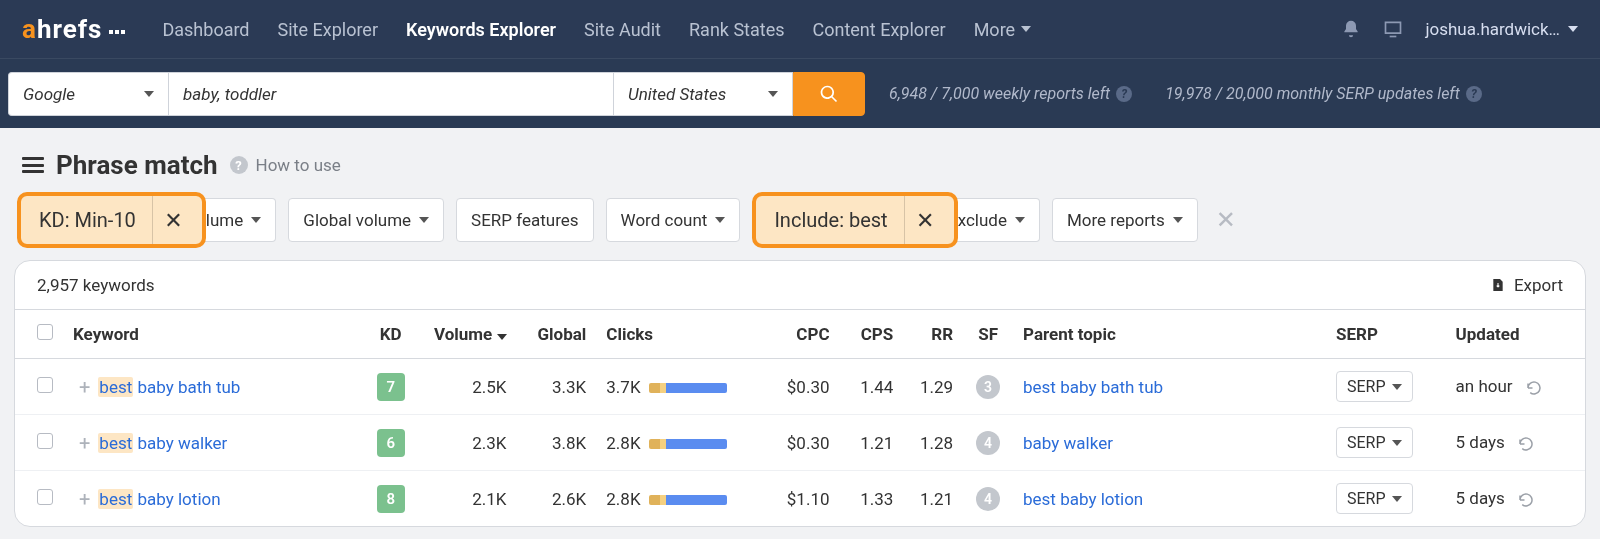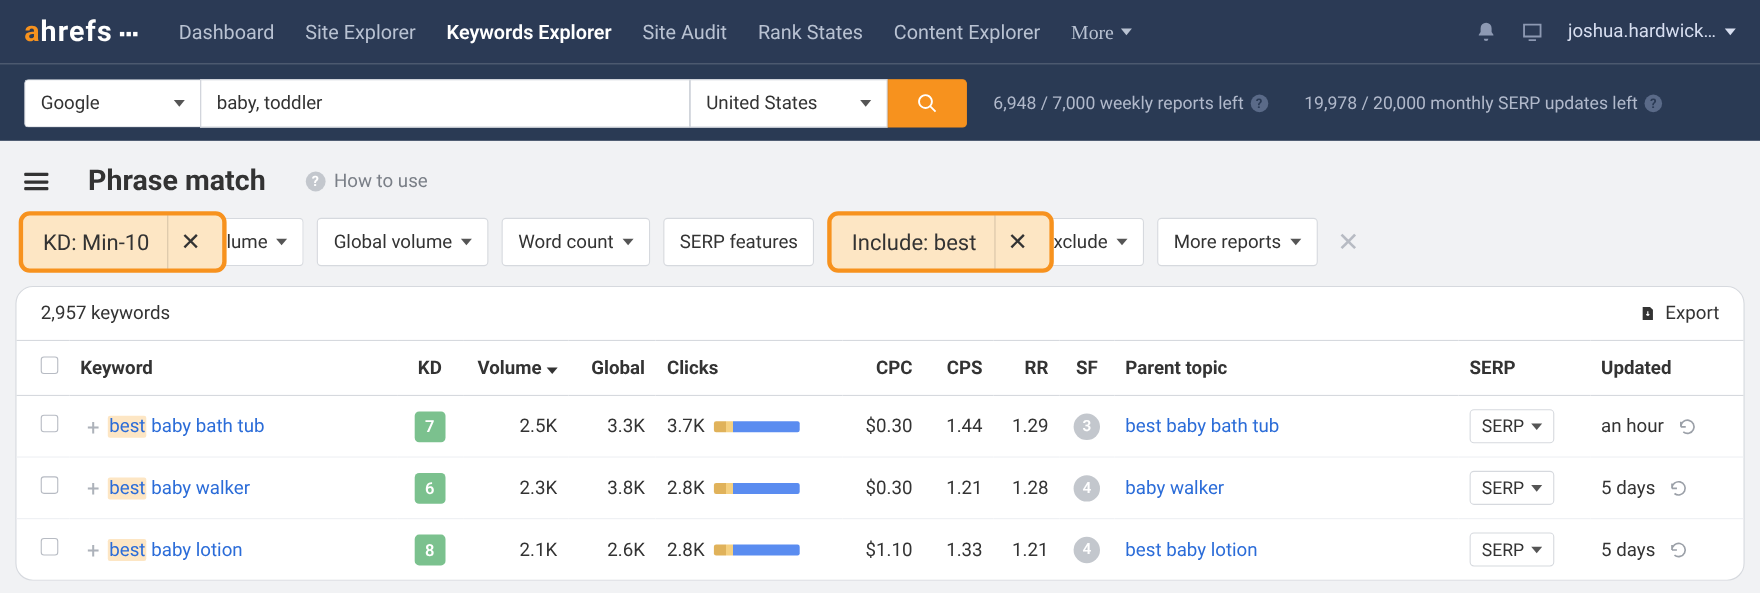--- a/index.html
+++ b/index.html
@@ -21,40 +21,40 @@
   
   
   .topbar{background:var(--navy);height:58px;display:flex;align-items:center;padding:0 22px;color:#b9c2d2;gap:28px;}
   .logo{display:flex;align-items:center;font-weight:700;font-size:26px;letter-spacing:1px;margin-right:8px;}
   .logo .a{color:var(--orange);}
   .logo .rest{color:#fff;}
   .logo .dots{display:inline-block;margin-left:6px;}
   .logo .dots span{display:inline-block;width:4px;height:4px;background:#fff;margin:0 1px;vertical-align:4px;}
   .nav-item{color:#b9c2d2;cursor:pointer;font-size:18px;}
   .nav-item.active{color:#fff;font-weight:600;}
-  .nav-more{display:flex;align-items:center;gap:6px;font-family:Liberation Serif, serif;}
+  .nav-more{display:flex;align-items:center;gap:6px;}
   .spacer{flex:1;}
   .top-icons{display:flex;align-items:center;gap:22px;}
   .user{display:flex;align-items:center;color:#d7def0;font-size:17px;gap:8px;}
   .tri-down{width:0;height:0;border-left:5px solid transparent;border-right:5px solid transparent;border-top:6px solid currentColor;display:inline-block;}
   .icon-bell,.icon-monitor{width:20px;height:20px;fill:#8d99b3;}
   
   
-  .searchbar{background:var(--navy2);height:70px;display:flex;align-items:center;padding:0 22px;gap:0;border-top:1px solid rgba(255,255,255,0.08);}
+  .searchbar{background:var(--navy2);height:70px;display:flex;align-items:center;padding:0 8px;gap:0;border-top:1px solid rgba(255,255,255,0.08);font-style:italic;}
   .select-box,.kw-input,.country-box{height:44px;background:#fff;border:1px solid #cfd3da;display:flex;align-items:center;font-size:17px;}
   .select-box{width:160px;padding:0 14px;justify-content:space-between;border-radius:4px 0 0 4px;border-right:none;}
   .kw-input{width:445px;padding:0 14px;border-right:none;color:#333;}
   .country-box{width:180px;padding:0 14px;justify-content:space-between;border-radius:0;}
   .search-btn{width:72px;height:44px;background:var(--orange);border:1px solid var(--orange);border-radius:0 4px 4px 0;display:flex;align-items:center;justify-content:center;cursor:pointer;}
   .search-btn svg{width:20px;height:20px;fill:#fff;}
   .status-text{margin-left:24px;color:#b1b9cb;font-size:16px;display:flex;align-items:center;gap:6px;}
   .qmark{width:16px;height:16px;border-radius:50%;background:#5a6a88;color:#2a3a54;font-size:12px;display:inline-flex;align-items:center;justify-content:center;font-weight:700;flex-shrink:0;}
   
   
-  .page-head{display:flex;align-items:center;padding:22px 22px 18px;gap:36px;}
+  .page-head{display:flex;align-items:center;padding:22px 22px 18px;gap:12px;}
   .burger{width:22px;height:16px;display:flex;flex-direction:column;justify-content:space-between;cursor:pointer;}
   .burger div{height:3px;background:#333;border-radius:1px;}
   .page-title{font-size:26px;font-weight:700;}
   .help-link{display:flex;align-items:center;gap:8px;color:var(--muted);font-size:17px;}
   .help-q{width:18px;height:18px;border-radius:50%;background:#c3c7cd;color:#fff;font-size:13px;display:inline-flex;align-items:center;justify-content:center;font-weight:700;}
   
   
   .filters{display:flex;align-items:center;padding:0 17px 18px;gap:12px;position:relative;}
   .filter-pill{height:44px;background:#fff;border:1px solid var(--border);border-radius:4px;padding:0 14px;display:flex;align-items:center;gap:8px;font-size:17px;cursor:pointer;white-space:nowrap;}
   .filter-hl{position:relative;display:flex;align-items:center;height:56px;background:var(--orange-light);border:4px solid var(--orange-border);border-radius:10px;padding:0 8px;font-size:20px;margin-top:-6px;margin-bottom:-6px;}
@@ -184,25 +184,25 @@
   </div>
   <div class="filter-pill vol-trunc">
     <span>lume</span>
     <span class="tri-down" style="color:#555"></span>
   </div>
   <div class="filter-pill">
     <span>Global volume</span>
     <span class="tri-down" style="color:#555"></span>
   </div>
   <div class="filter-pill">
+    <span>SERP features</span>
+  </div>
+  <div class="filter-pill">
     <span>Word count</span>
     <span class="tri-down" style="color:#555"></span>
-  </div>
-  <div class="filter-pill">
-    <span>SERP features</span>
   </div>
   <div class="filter-hl">
     <span class="lbl">Include: best</span>
     <span class="x">✕</span>
   </div>
   <div class="filter-pill excl-trunc">
     <span>xclude</span>
     <span class="tri-down" style="color:#555"></span>
   </div>
   <div class="filter-pill">

